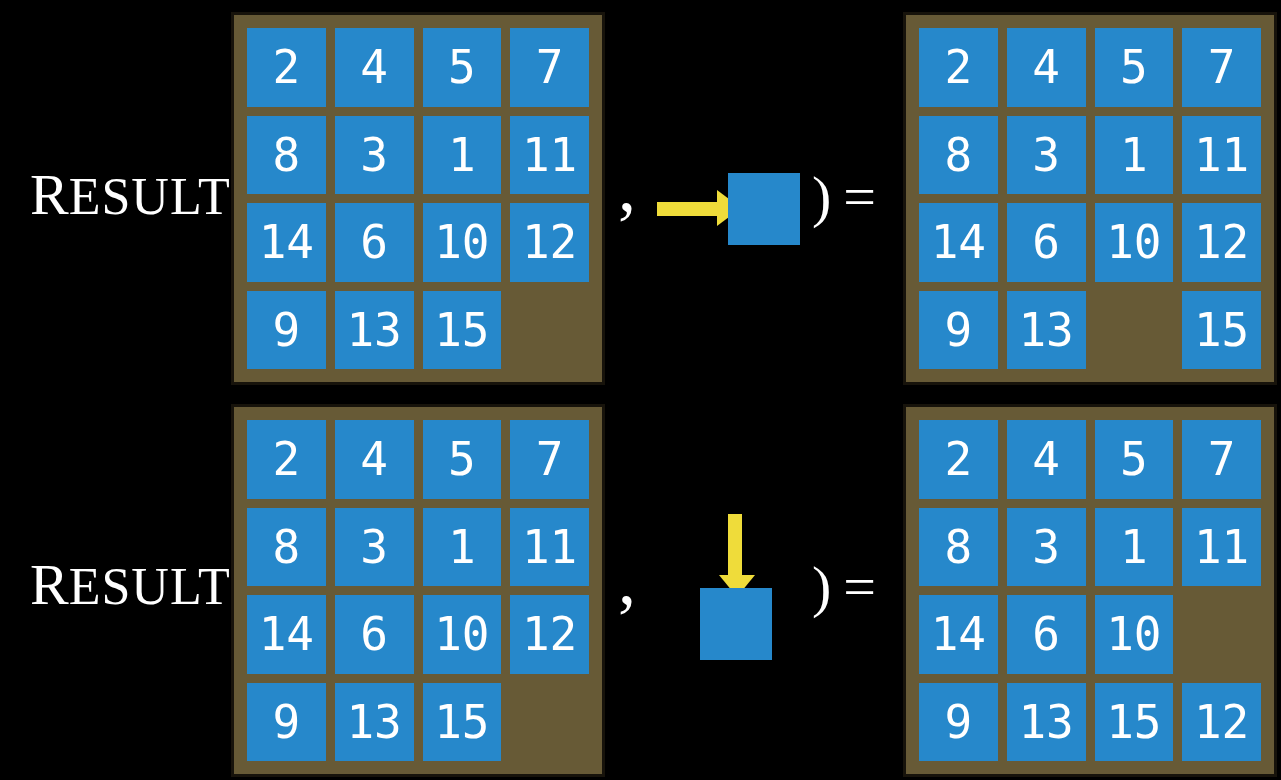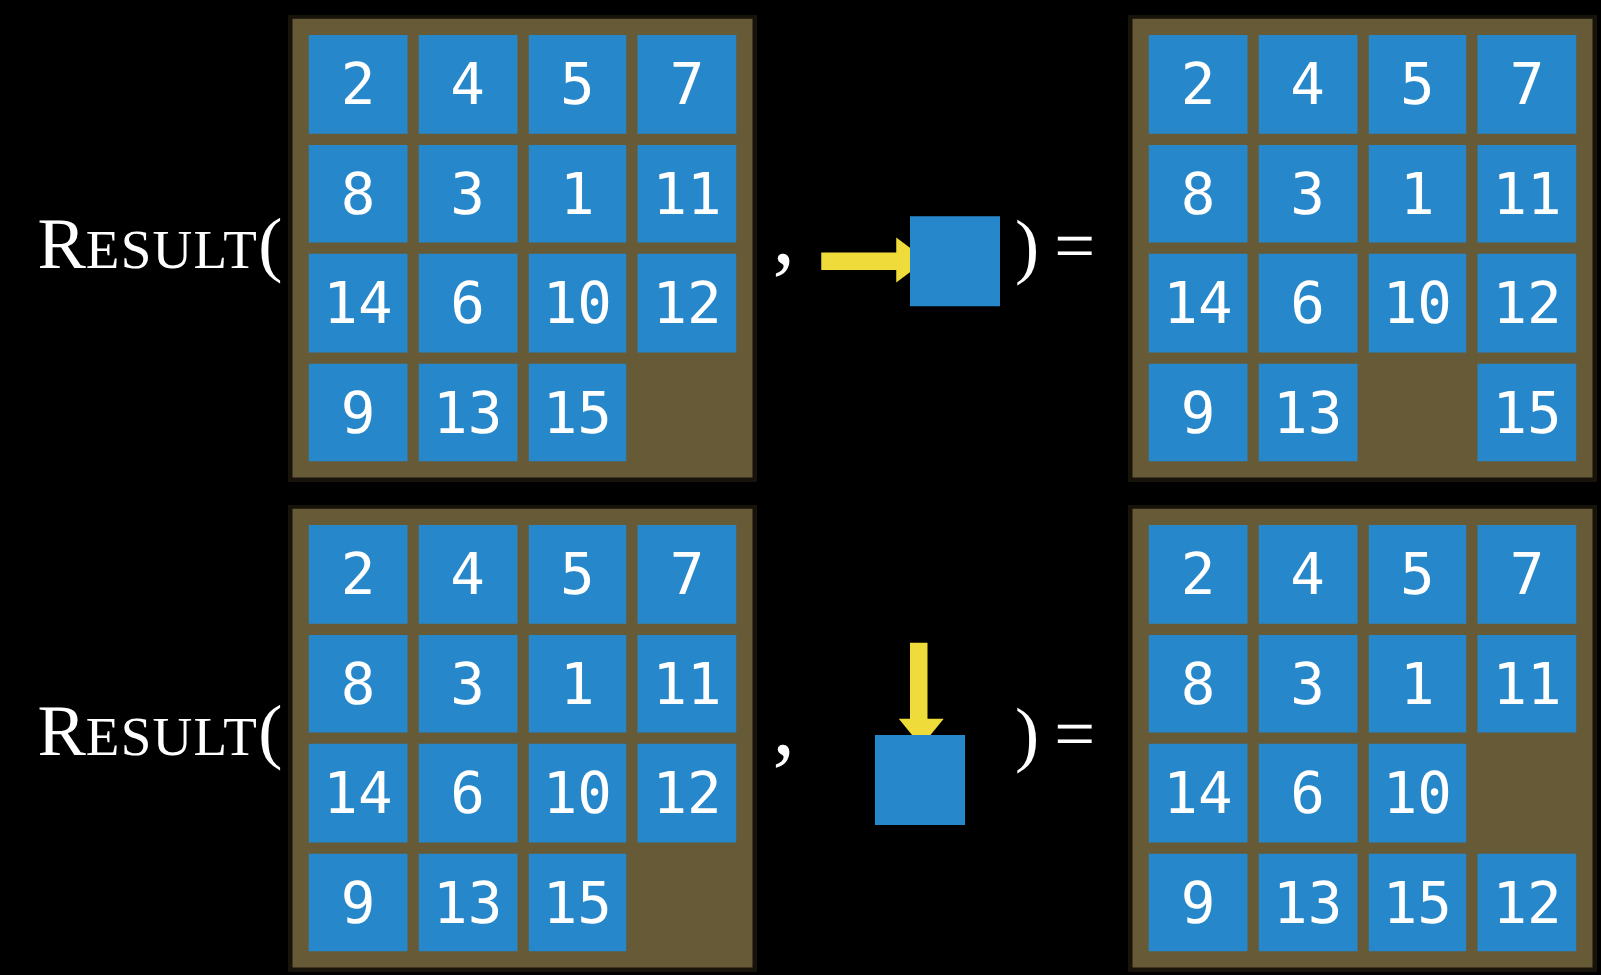--- a/index.html
+++ b/index.html
@@ -20,21 +20,21 @@
     overflow: hidden;
     font-family: "Liberation Serif", serif;
   }
   .func-label {
     position: absolute;
     color: var(--ink);
     line-height: 1;
     white-space: nowrap;
   }
   .func-label .cap   { font-size: 58px; }
-  .func-label .small { font-size: 44px; letter-spacing: 1px; }
+  .func-label .small { font-size: 52px; letter-spacing: 1px; }
   .func-label .paren { font-size: 58px; }
   .board {
     position: absolute;
     width: 374px;
     height: 373px;
     background: var(--board);
     border: 3px solid var(--board-border);
     display: grid;
     grid-template-columns: repeat(4, 1fr);
     grid-template-rows: repeat(4, 1fr);

